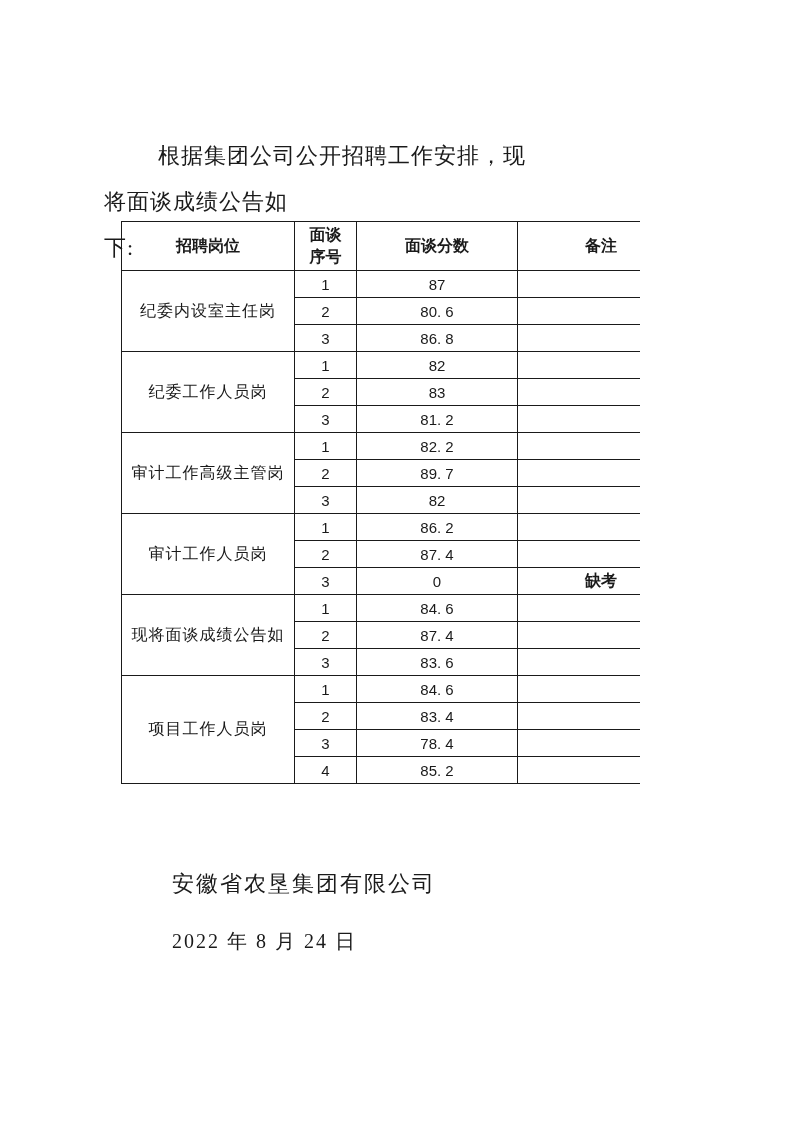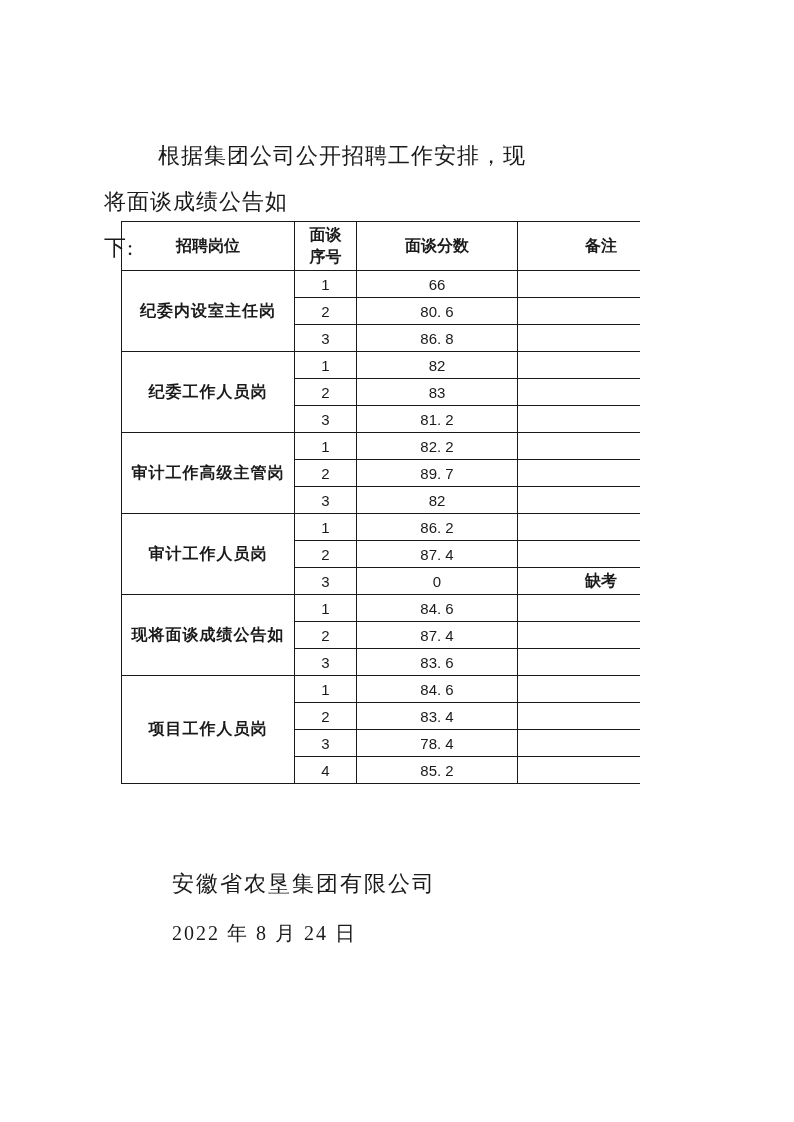--- a/index.html
+++ b/index.html
@@ -51,21 +51,21 @@
     overflow: hidden;
   }
   .score-table thead tr { height: 49px; }
   .score-table tbody tr { height: 27px; }
   .score-table th {
     font-weight: bold;
     white-space: pre-line;
     line-height: 22px;
   }
   .score-table td.pos {
-    font-weight: bold;
+    font-weight: normal;
     letter-spacing: 1px;
   }
   .score-table td.num, .score-table td.score {
     font-weight: normal;
     font-size: 15px;
   }
   .score-table td.remark {
     font-weight: bold;
   }
   
@@ -75,21 +75,21 @@
     left: 172px;
     width: 622px;
     text-align: left;
   }
   .footer .company {
     font-size: 22px;
     line-height: 30px;
     letter-spacing: 2px;
   }
   .footer .date {
-    margin-top: 20px;
+    margin-top: 28px;
     font-size: 20px;
     line-height: 28px;
     letter-spacing: 2px;
   }
 </style>
 </head>
 <body>
 
 <div class="page">
 
@@ -112,21 +112,21 @@
 序号</th>
         <th>面谈分数</th>
         <th>备注</th>
       </tr>
     </thead>
     <tbody>
 
       <tr>
         <td class="pos" rowspan="3">纪委内设室主任岗</td>
         <td class="num">1</td>
-        <td class="score">66</td>
+        <td class="score">87</td>
         <td class="remark"></td>
       </tr>
       <tr>
         <td class="num">2</td>
         <td class="score">80. 6</td>
         <td class="remark"></td>
       </tr>
       <tr>
         <td class="num">3</td>
         <td class="score">86. 8</td>

